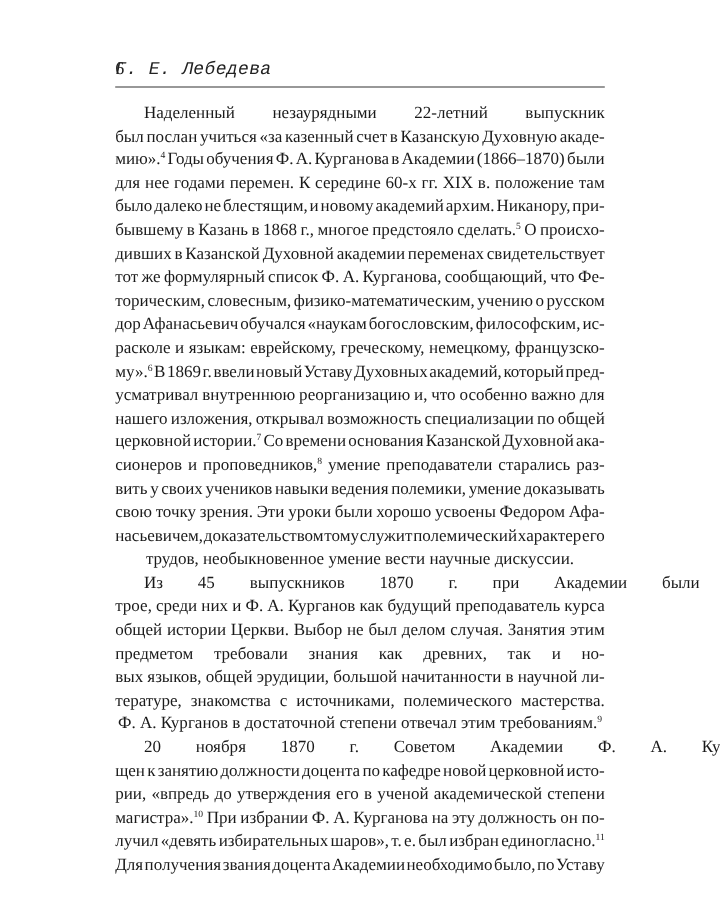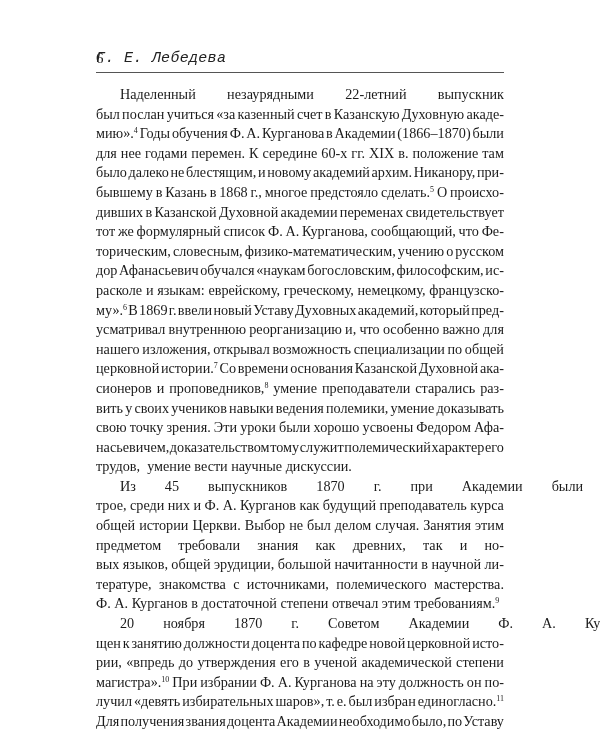--- a/index.html
+++ b/index.html
@@ -3,21 +3,21 @@
 <meta charset="utf-8">
 <style>
   html, body { margin: 0; padding: 0; background: #ffffff; }
   body { width: 600px; height: 750px; position: relative; overflow: hidden; }
   .page { position: absolute; left: 96px; top: 48px; width: 408px; }
   .header { position: relative; height: 24px; border-bottom: 1px solid #555; }
   .page-num { position: absolute; left: 0; top: 2px; font-family: "Liberation Serif", serif; font-size: 15px; color: #222; }
   .running-head { position: absolute; left: 0; right: 0; top: 2px; text-align: left; font-family: Liberation Mono, monospace; font-style: italic; font-size: 15px; color: #222; letter-spacing: 0.3px; }
   .body { margin-top: 12px; font-family: "Liberation Serif", serif; font-size: 14.2px; line-height: 19.6px; color: #1a1a1a; }
   .line { white-space: nowrap; display: flex; justify-content: space-between; height: 19.6px; }
-  .line.last { justify-content: flex-start; }
+  .line.last { justify-content: center; }
   .line.indent { padding-left: 24px; gap: 29px; }
   .line span.w { display: inline-block; }
   sup { font-size: 8px; line-height: 0; vertical-align: 5px; }
 </style>
 </head>
 <body>
 
 <div class="page">
   <div class="header">
     <span class="page-num">6</span>
@@ -216,21 +216,21 @@
       </div>
       <div class="line">
         <span class="w">насьевичем,</span>
         <span class="w">доказательством</span>
         <span class="w">тому</span>
         <span class="w">служит</span>
         <span class="w">полемический</span>
         <span class="w">характер</span>
         <span class="w">его</span>
       </div>
-      <div class="line last"><span class="w">трудов,</span>&nbsp;&nbsp;<span class="w">умение</span>&nbsp;<span class="w">вести</span>&nbsp;<span class="w">научные</span>&nbsp;<span class="w">дискуссии.</span></div>
+      <div class="line last"><span class="w">трудов,</span>&nbsp;<span class="w">необыкновенное</span>&nbsp;<span class="w">умение</span>&nbsp;<span class="w">вести</span>&nbsp;<span class="w">научные</span>&nbsp;<span class="w">дискуссии.</span></div>
       <div class="line indent">
         <span class="w">Из</span>
         <span class="w">45</span>
         <span class="w">выпускников</span>
         <span class="w">1870</span>
         <span class="w">г.</span>
         <span class="w">при</span>
         <span class="w">Академии</span>
         <span class="w">были</span>
         <span class="w">оставлены</span>

